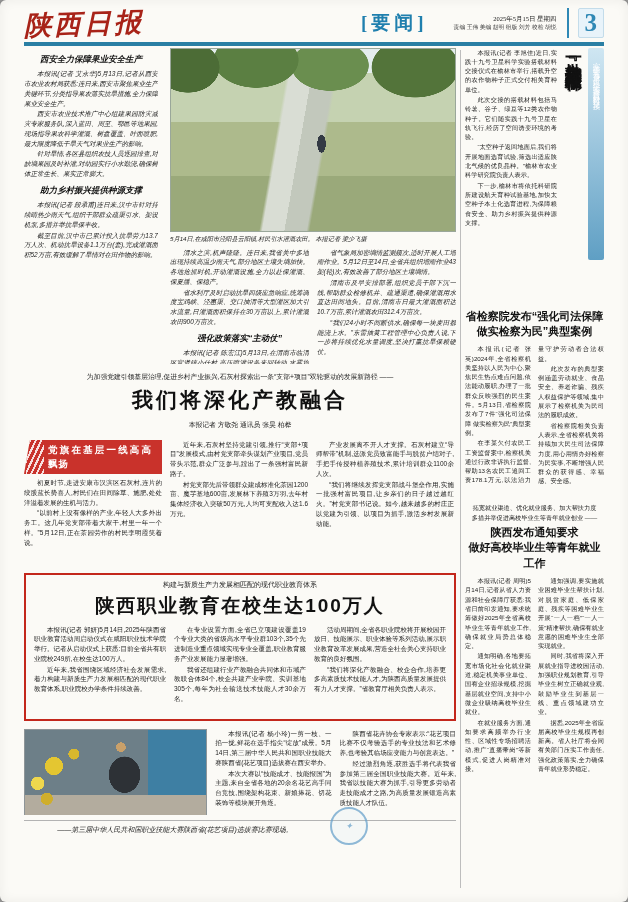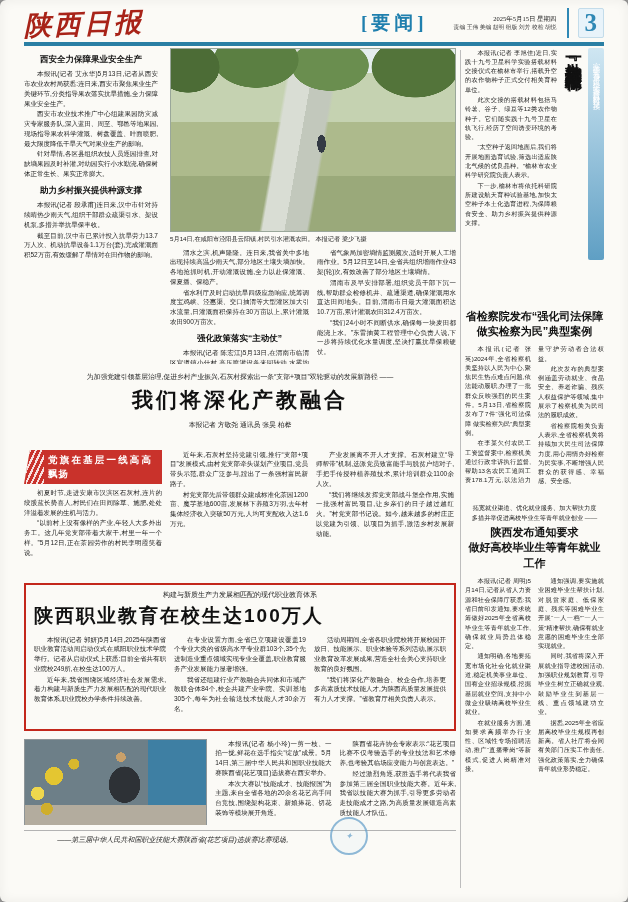--- a/index.html
+++ b/index.html
@@ -26,51 +26,51 @@
   .v-divider{width:1px;background:#bdbdbd;margin:2px 4px 6px 4px;}
   .right-region{width:139px;}
   
   .bt{font-size:6.5px;line-height:1.5;text-align:justify;color:#222;}
   .bt p{margin:0 0 1px 0;text-indent:2em;}
   .bt-sm{font-size:6.2px;line-height:1.5;text-align:justify;color:#222;}
   .bt-sm p{margin:0 0 1px 0;text-indent:2em;}
   .subhead{font-size:8.5px;font-weight:bold;text-align:center;margin:5px 0 4px 0;color:#111;}
   
   .h1{font-size:24px;font-weight:bold;text-align:center;letter-spacing:3px;margin:7px 0 8px 0;color:#111;}
-  .story-top{display:flex;gap:12px;height:316px;overflow:hidden;}
+  .story-top{display:flex;gap:12px;height:316px;overflow:hidden;font-style:italic;}
   .col-narrow{width:138px;overflow:hidden;}
   .top-right{width:286px;}
   .photo-main{height:182px;border:1px solid #9aa79a;
     background:
       radial-gradient(ellipse 52px 42px at 6% 10%, #4c6c36 0 60%, transparent 61%),
       radial-gradient(ellipse 70px 46px at 30% 6%, #5b7f42 0 60%, transparent 61%),
       radial-gradient(ellipse 64px 42px at 56% 9%, #6a8e4f 0 60%, transparent 61%),
       radial-gradient(ellipse 72px 50px at 86% 10%, #53743a 0 60%, transparent 61%),
       radial-gradient(ellipse 7px 15px at 53% 52%, #333a44 0 60%, transparent 61%),
       linear-gradient(100deg, transparent 38%, #d9ddd4 39% 46%, #c2c8bc 46% 53%, transparent 54%),
       linear-gradient(180deg, #e4eded 0 13%, #c5d2b1 13% 40%, #adba8c 40% 70%, #9aa97a 70% 100%);}
   .photo-caption{font-size:6.2px;color:#222;margin:3px 0 4px 0;text-align:justify;}
   .top-right-cols{display:flex;gap:8px;height:118px;overflow:hidden;}
   .tcol{width:139px;overflow:hidden;}
   
   .banner{text-align:center;margin-top:8px;}
   .banner-kicker{font-size:6.8px;color:#222;}
   .banner-h{font-size:21px;font-weight:bold;letter-spacing:3px;margin-top:4px;color:#111;}
   .banner-byline{font-size:6.8px;color:#222;margin-top:6px;}
-  .village-row{display:flex;gap:8px;height:126px;overflow:hidden;margin-top:20px;}
+  .village-row{display:flex;gap:8px;height:126px;overflow:hidden;margin-top:10px;}
   .vcol{width:138px;overflow:hidden;}
   .badge{position:relative;display:inline-block;background:#c9322b;color:#fff;font-size:9.5px;
          font-weight:bold;letter-spacing:1px;padding:3px 10px 3px 24px;margin-bottom:4px;
          clip-path:polygon(6px 0,100% 0,100% 100%,0 100%);}
   .badge::before{content:"";position:absolute;left:2px;top:0;width:18px;height:100%;
          background:repeating-linear-gradient(115deg, transparent 0 3px, rgba(255,255,255,.85) 3px 5px);}
   
   .redbox{border:2px solid #c3271c;margin-top:7px;padding:5px 8px 6px 8px;}
   .redbox-kicker{font-size:7px;text-align:center;color:#222;}
-  .redbox-h{font-size:19px;font-weight:bold;text-align:left;letter-spacing:2px;margin:3px 0 6px 0;color:#111;}
+  .redbox-h{font-size:19px;font-weight:bold;text-align:center;letter-spacing:2px;margin:3px 0 6px 0;color:#111;}
   .redbox-cols{display:flex;gap:8px;height:88px;overflow:hidden;}
   .rcol{width:133px;overflow:hidden;}
   
   .floral{margin-top:8px;}
   .floral-h{font-size:14.5px;font-weight:bold;text-align:center;letter-spacing:1px;margin:2px 0 6px 0;color:#111;}
   .floral-row{display:flex;gap:8px;height:86px;overflow:hidden;}
   .photo-floral{width:182px;height:86px;border:1px solid #8e9598;
     background:
       radial-gradient(circle 15px at 16% 42%, #e4c631 0 60%, transparent 61%),
       radial-gradient(circle 11px at 7% 62%, #efd74d 0 60%, transparent 61%),

